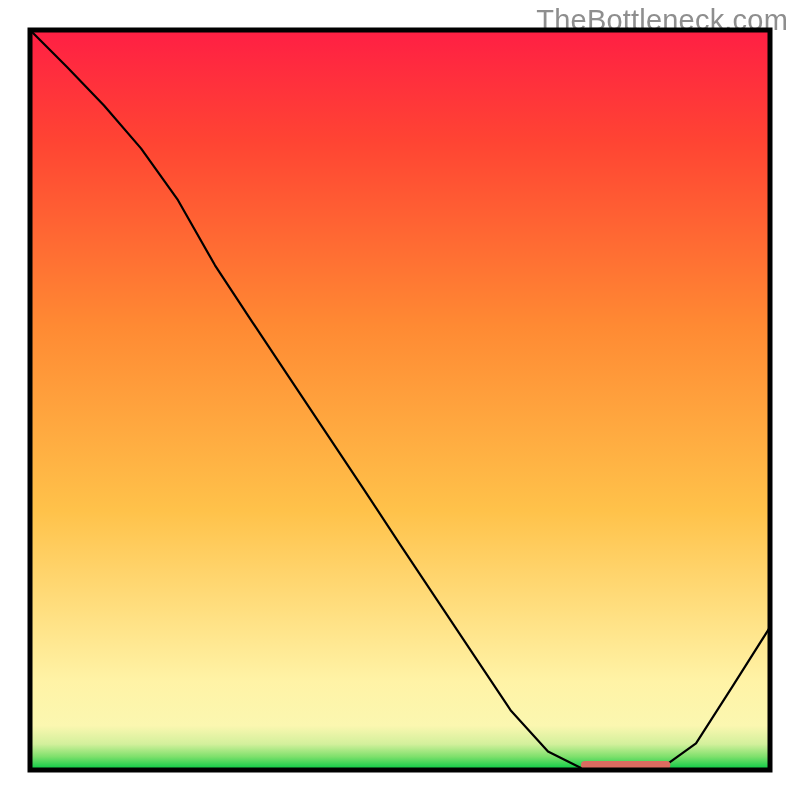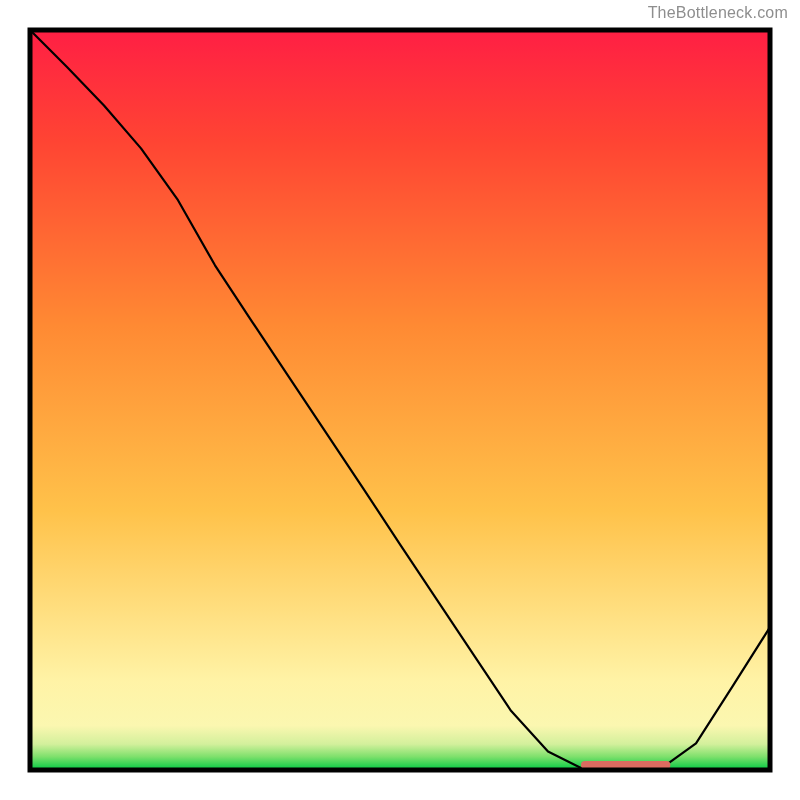--- a/index.html
+++ b/index.html
@@ -12,21 +12,21 @@
   }
   .container {
     position: relative;
     width: 800px;
     height: 800px;
   }
   .attribution {
     position: absolute;
     top: 4px;
     right: 12px;
-    font-size: 16px;
+    font-size: 29px;
     color: #8e8e8e;
     font-weight: 400;
     letter-spacing: 0.2px;
   }
   svg.chart {
     position: absolute;
     left: 0;
     top: 0;
     width: 800px;
     height: 800px;

